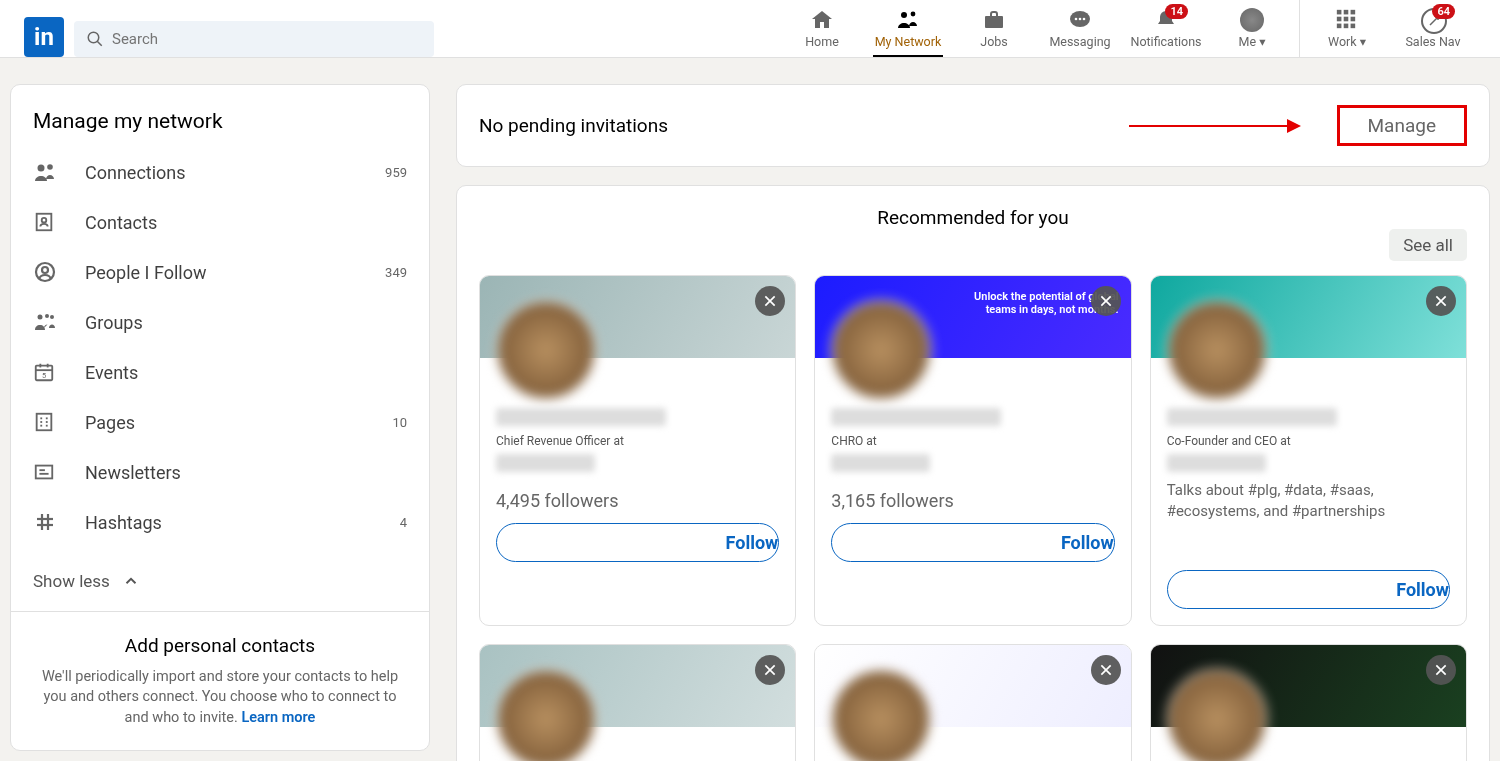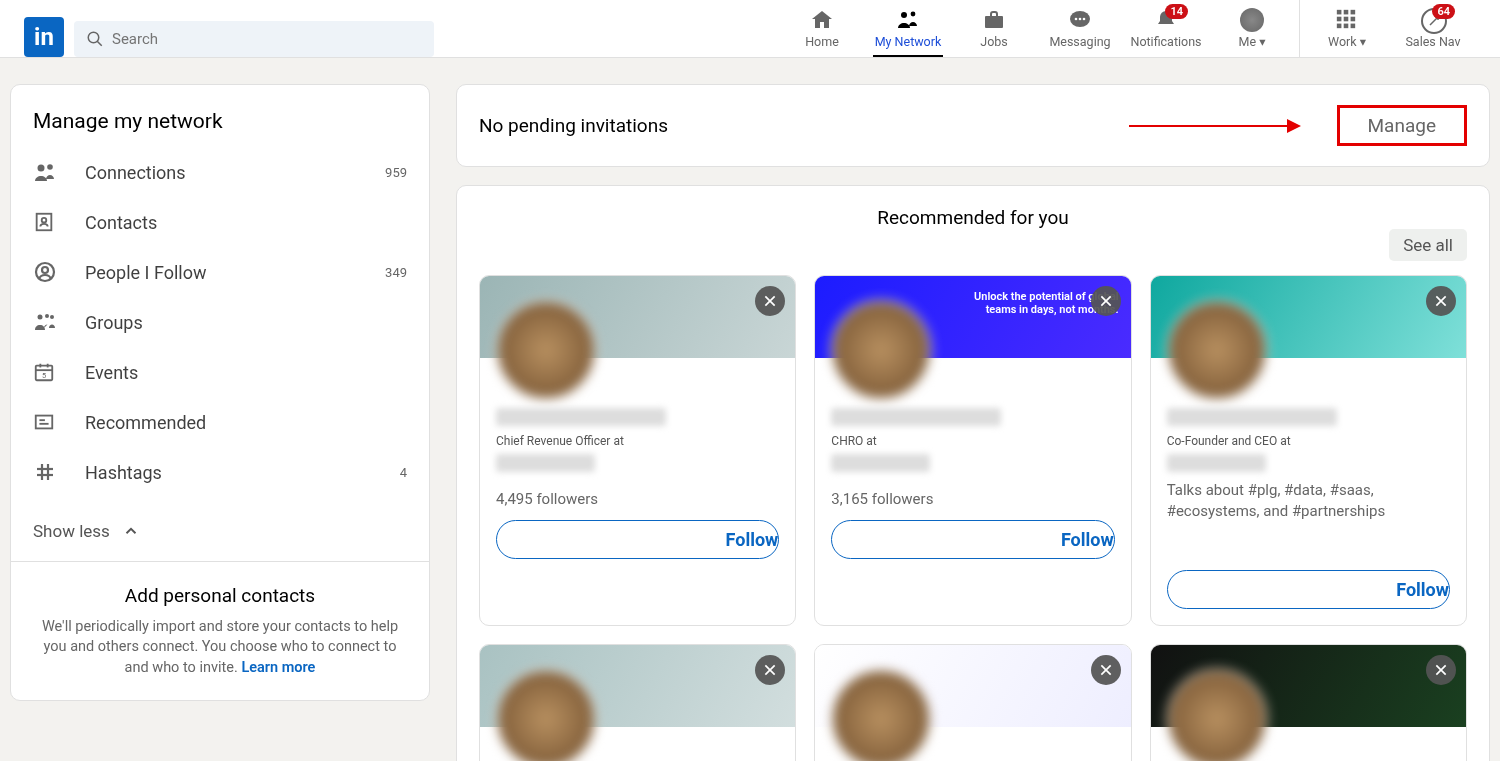--- a/index.html
+++ b/index.html
@@ -4,21 +4,21 @@
 <style>
 * { margin:0; padding:0; box-sizing:border-box; font-family:-apple-system,BlinkMacSystemFont,"Segoe UI",Roboto,sans-serif; }
 body { background:#f3f2ef; color:#000; }
 .topbar { background:#fff; border-bottom:1px solid #e0e0e0; height:58px; display:flex; align-items:flex-end; padding:0 24px; }
 .logo { width:40px; height:40px; background:#0a66c2; border-radius:4px; display:flex; align-items:center; justify-content:center; color:#fff; font-weight:700; font-size:24px; margin-right:10px; }
 .search { flex:0 0 360px; height:36px; background:#eef3f8; border-radius:4px; display:flex; align-items:center; padding:0 12px; color:#666; }
 .search svg { margin-right:8px; }
 .search input { border:none; background:transparent; outline:none; font-size:15px; flex:1; color:#666; }
 .nav { margin-left:auto; display:flex; height:100%; }
 .nav-item { width:86px; display:flex; flex-direction:column; align-items:center; justify-content:center; font-size:12.5px; color:#666; position:relative; cursor:pointer; }
-.nav-item.active { color:#1d4ed8; }
+.nav-item.active { color:#a16207; }
 .nav-item.active::after { content:""; position:absolute; bottom:0; left:8px; right:8px; height:2px; background:#000; }
 .nav-icon { width:24px; height:24px; margin-bottom:2px; position:relative; }
 .badge { position:absolute; top:-4px; right:-10px; background:#cc1016; color:#fff; border-radius:10px; font-size:11px; padding:1px 5px; font-weight:600; }
 .avatar-sm { width:24px; height:24px; border-radius:50%; background:radial-gradient(circle,#888,#666); }
 .nav-sep { width:1px; background:#e0e0e0; margin:0 4px; }
 .sales-icon { width:26px; height:26px; border-radius:50%; border:2px solid #666; display:flex; align-items:center; justify-content:center; position:relative; }
 
 .layout { max-width:1500px; margin:0 auto; display:flex; gap:26px; padding:26px 10px 0 10px; }
 .sidebar { width:420px; flex-shrink:0; }
 .card { background:#fff; border:1px solid #e0e0e0; border-radius:10px; }
@@ -49,21 +49,21 @@
 .cover.c2 { background:linear-gradient(120deg,#1c1cff,#4a2bff); color:#fff; font-size:11px; padding:14px 12px 0 0; text-align:right;}
 .cover.c3 { background:linear-gradient(120deg,#0fa89f,#7fe0d9);}
 .cover.c4 { background:linear-gradient(120deg,#a9c2c2,#d2dede);}
 .cover.c5 { background:linear-gradient(120deg,#fff,#eef);}
 .cover.c6 { background:linear-gradient(120deg,#111,#1a4020);}
 .dismiss { position:absolute; top:10px; right:10px; width:30px; height:30px; border-radius:50%; background:#555e; color:#fff; display:flex; align-items:center; justify-content:center; cursor:pointer; z-index:3;}
 .pavatar { width:100px; height:100px; border-radius:50%; position:absolute; top:24px; left:16px; background:radial-gradient(circle,#b89060,#6b4a2a); border:2px solid #fff; filter:blur(6px);}
 .pbody { padding:50px 16px 16px 16px; }
 .blurline { height:18px; background:#ddd; border-radius:3px; margin-bottom:8px; filter:blur(3px); }
 .subtitle { font-size:12px; color:#555; margin-bottom:6px; }
-.followers { font-size:15px; color:#666; margin-top:18px; margin-bottom:12px; min-height:18px;}
+.followers { font-size:18px; color:#666; margin-top:18px; margin-bottom:12px; min-height:18px;}
 .talks { font-size:15px; color:#666; line-height:1.4; margin-top:8px;}
 .follow-btn { border:1.5px solid #0a66c2; color:#0a66c2; border-radius:22px; text-align:right; padding:8px 0; font-size:18px; font-weight:700; cursor:pointer;}
 .short .pbody { padding-bottom:4px;}
 </style>
 </head>
 <body>
 
 <div class="topbar">
   <div class="logo">in</div>
   <div class="search">
@@ -203,26 +203,41 @@
                 <line x1="8" y1="3" x2="8" y2="7"></line>
                 <line x1="16" y1="3" x2="16" y2="7"></line>
                 <text x="12" y="19" font-size="8" text-anchor="middle" fill="#666" stroke="none">5</text>
               </svg>
             </span>
             <span>Events</span>
           </div>
           <div class="side-item">
             <span class="icn">
               <svg width="22" height="22" viewBox="0 0 24 24" fill="none" stroke="#666" stroke-width="2">
+                <rect x="4" y="3" width="16" height="18"></rect>
+                <line x1="8" y1="8" x2="10" y2="8"></line>
+                <line x1="14" y1="8" x2="16" y2="8"></line>
+                <line x1="8" y1="12" x2="10" y2="12"></line>
+                <line x1="14" y1="12" x2="16" y2="12"></line>
+                <line x1="8" y1="16" x2="10" y2="16"></line>
+                <line x1="14" y1="16" x2="16" y2="16"></line>
+              </svg>
+            </span>
+            <span>Pages</span>
+            <span class="cnt">10</span>
+          </div>
+          <div class="side-item">
+            <span class="icn">
+              <svg width="22" height="22" viewBox="0 0 24 24" fill="none" stroke="#666" stroke-width="2">
                 <rect x="3" y="5" width="18" height="14"></rect>
                 <line x1="7" y1="10" x2="13" y2="10"></line>
                 <line x1="7" y1="14" x2="17" y2="14"></line>
               </svg>
             </span>
-            <span>Recommended</span>
+            <span>Newsletters</span>
           </div>
           <div class="side-item">
             <span class="icn">
               <svg width="24" height="24" viewBox="0 0 24 24" fill="none" stroke="#666" stroke-width="2.2">
                 <line x1="9" y1="4" x2="9" y2="20"></line>
                 <line x1="15" y1="4" x2="15" y2="20"></line>
                 <line x1="4" y1="9" x2="20" y2="9"></line>
                 <line x1="4" y1="15" x2="20" y2="15"></line>
               </svg>
             </span>

